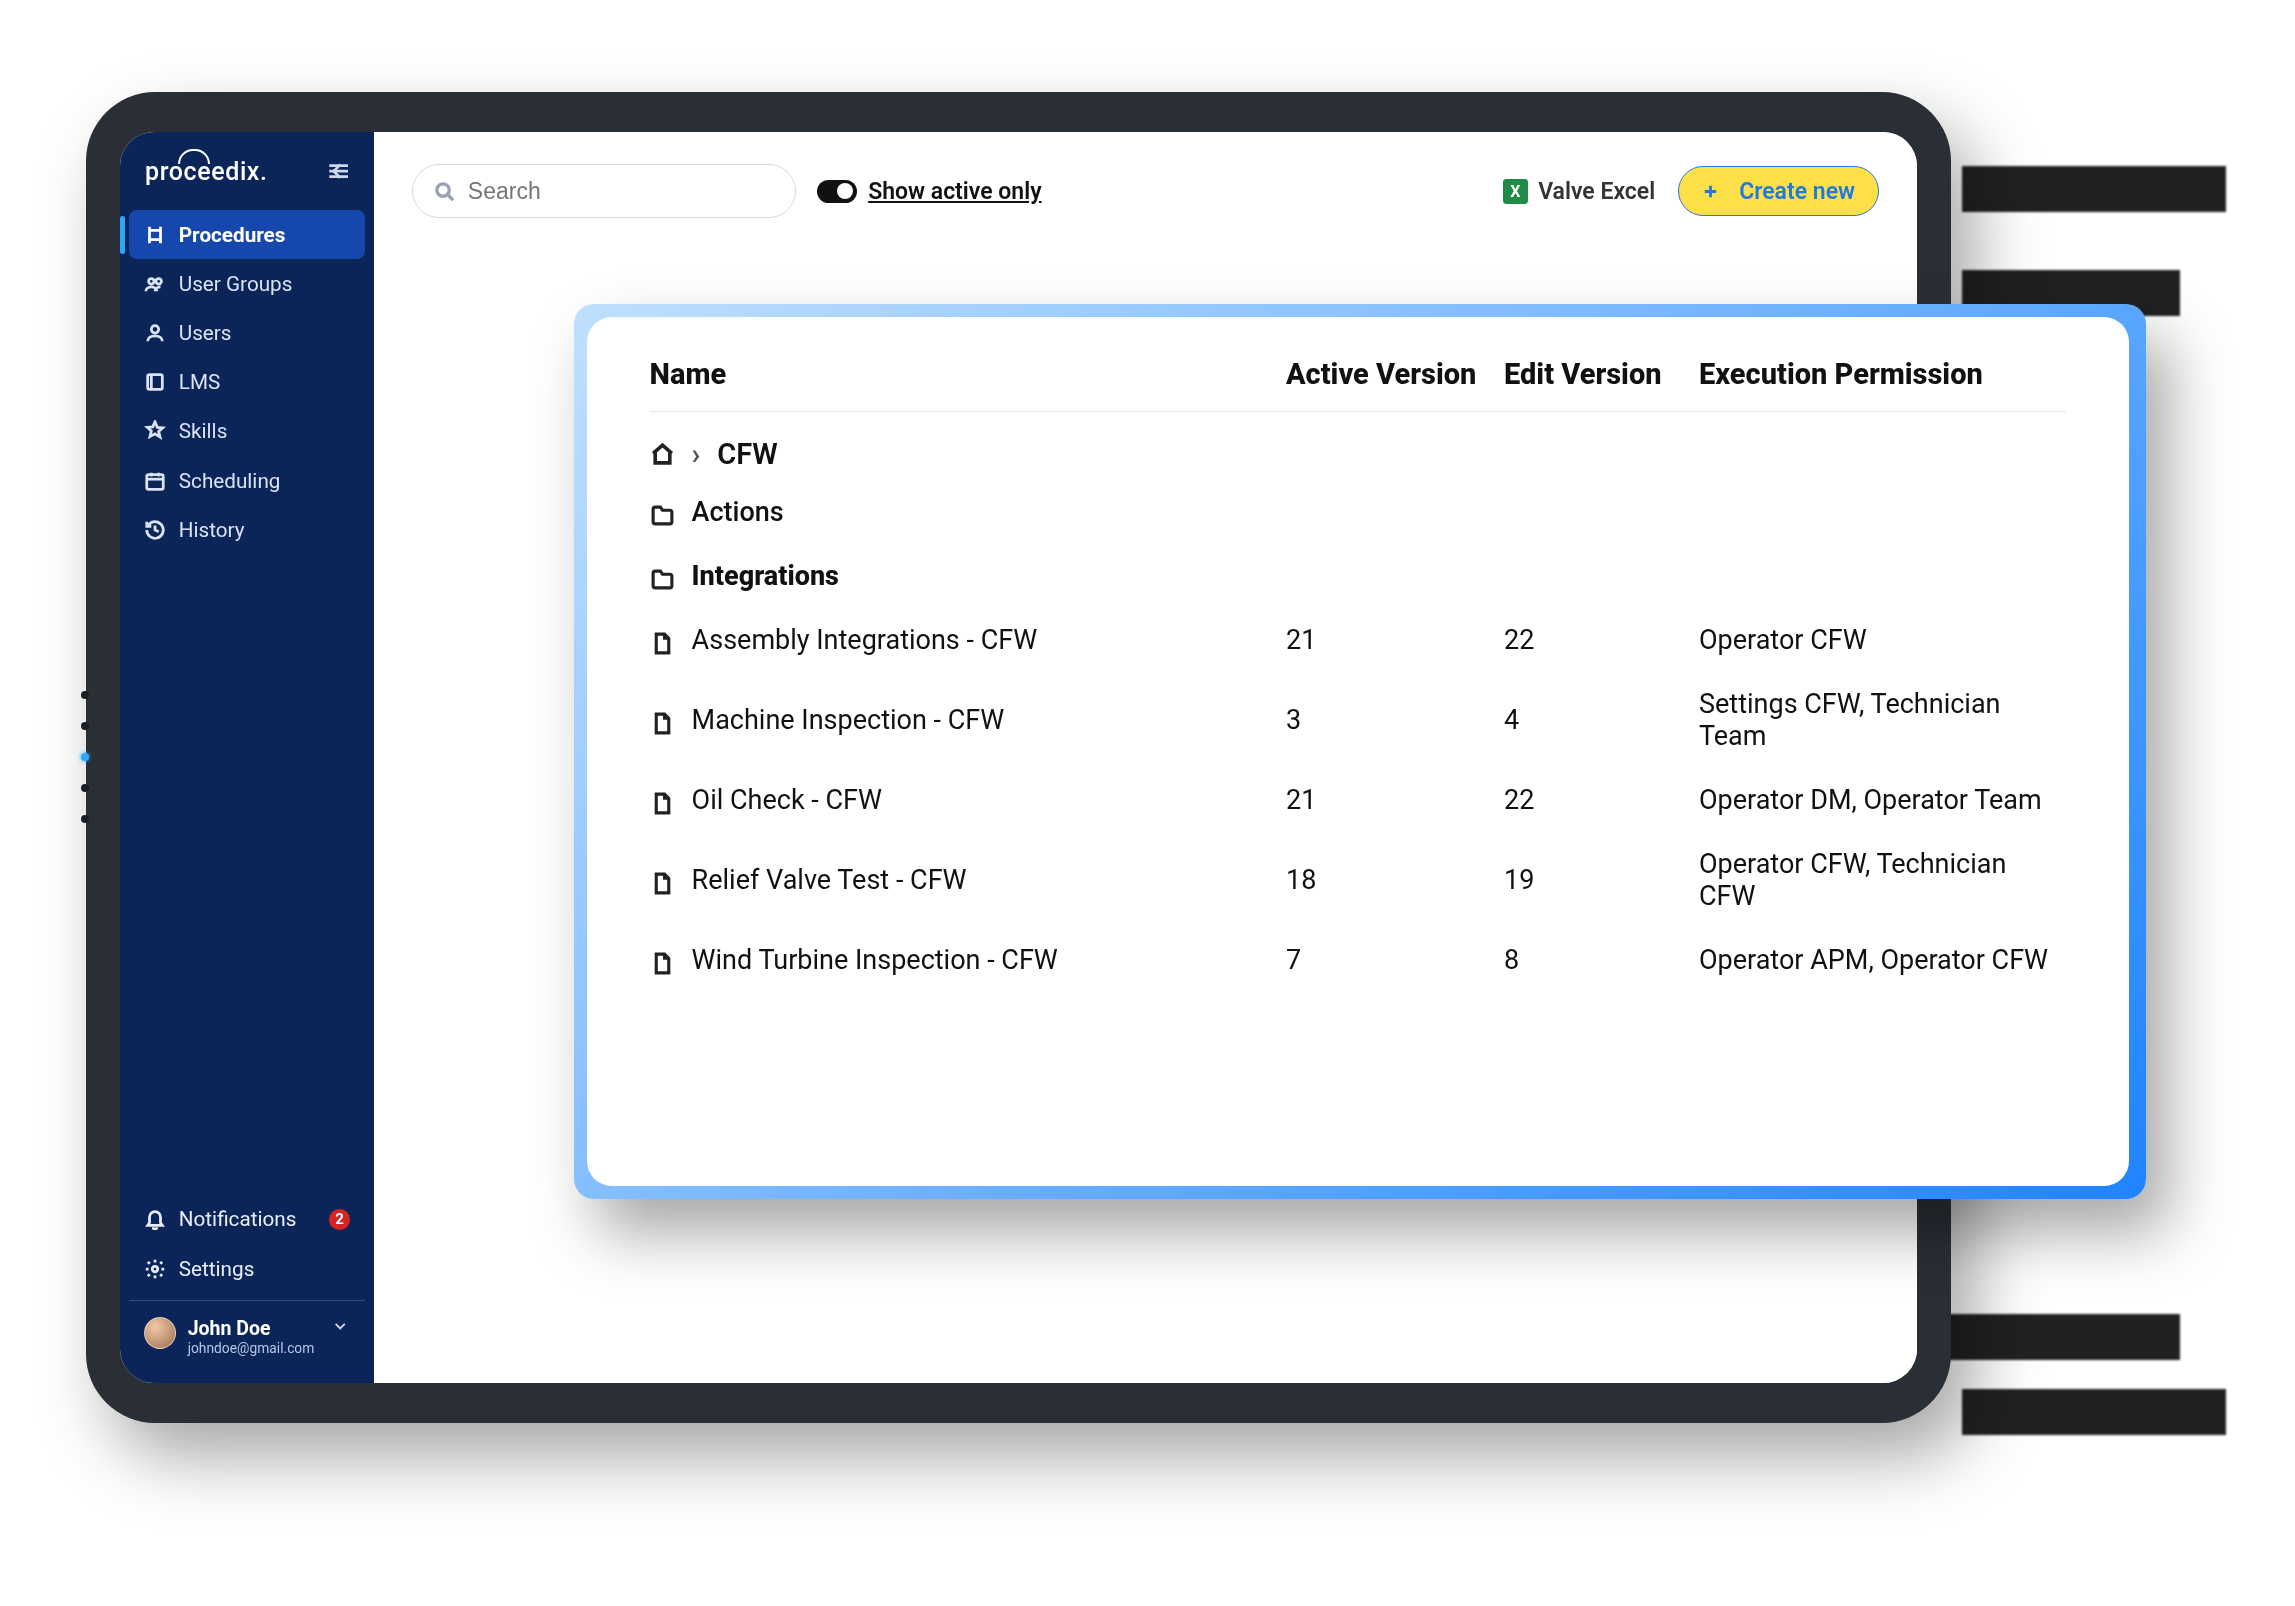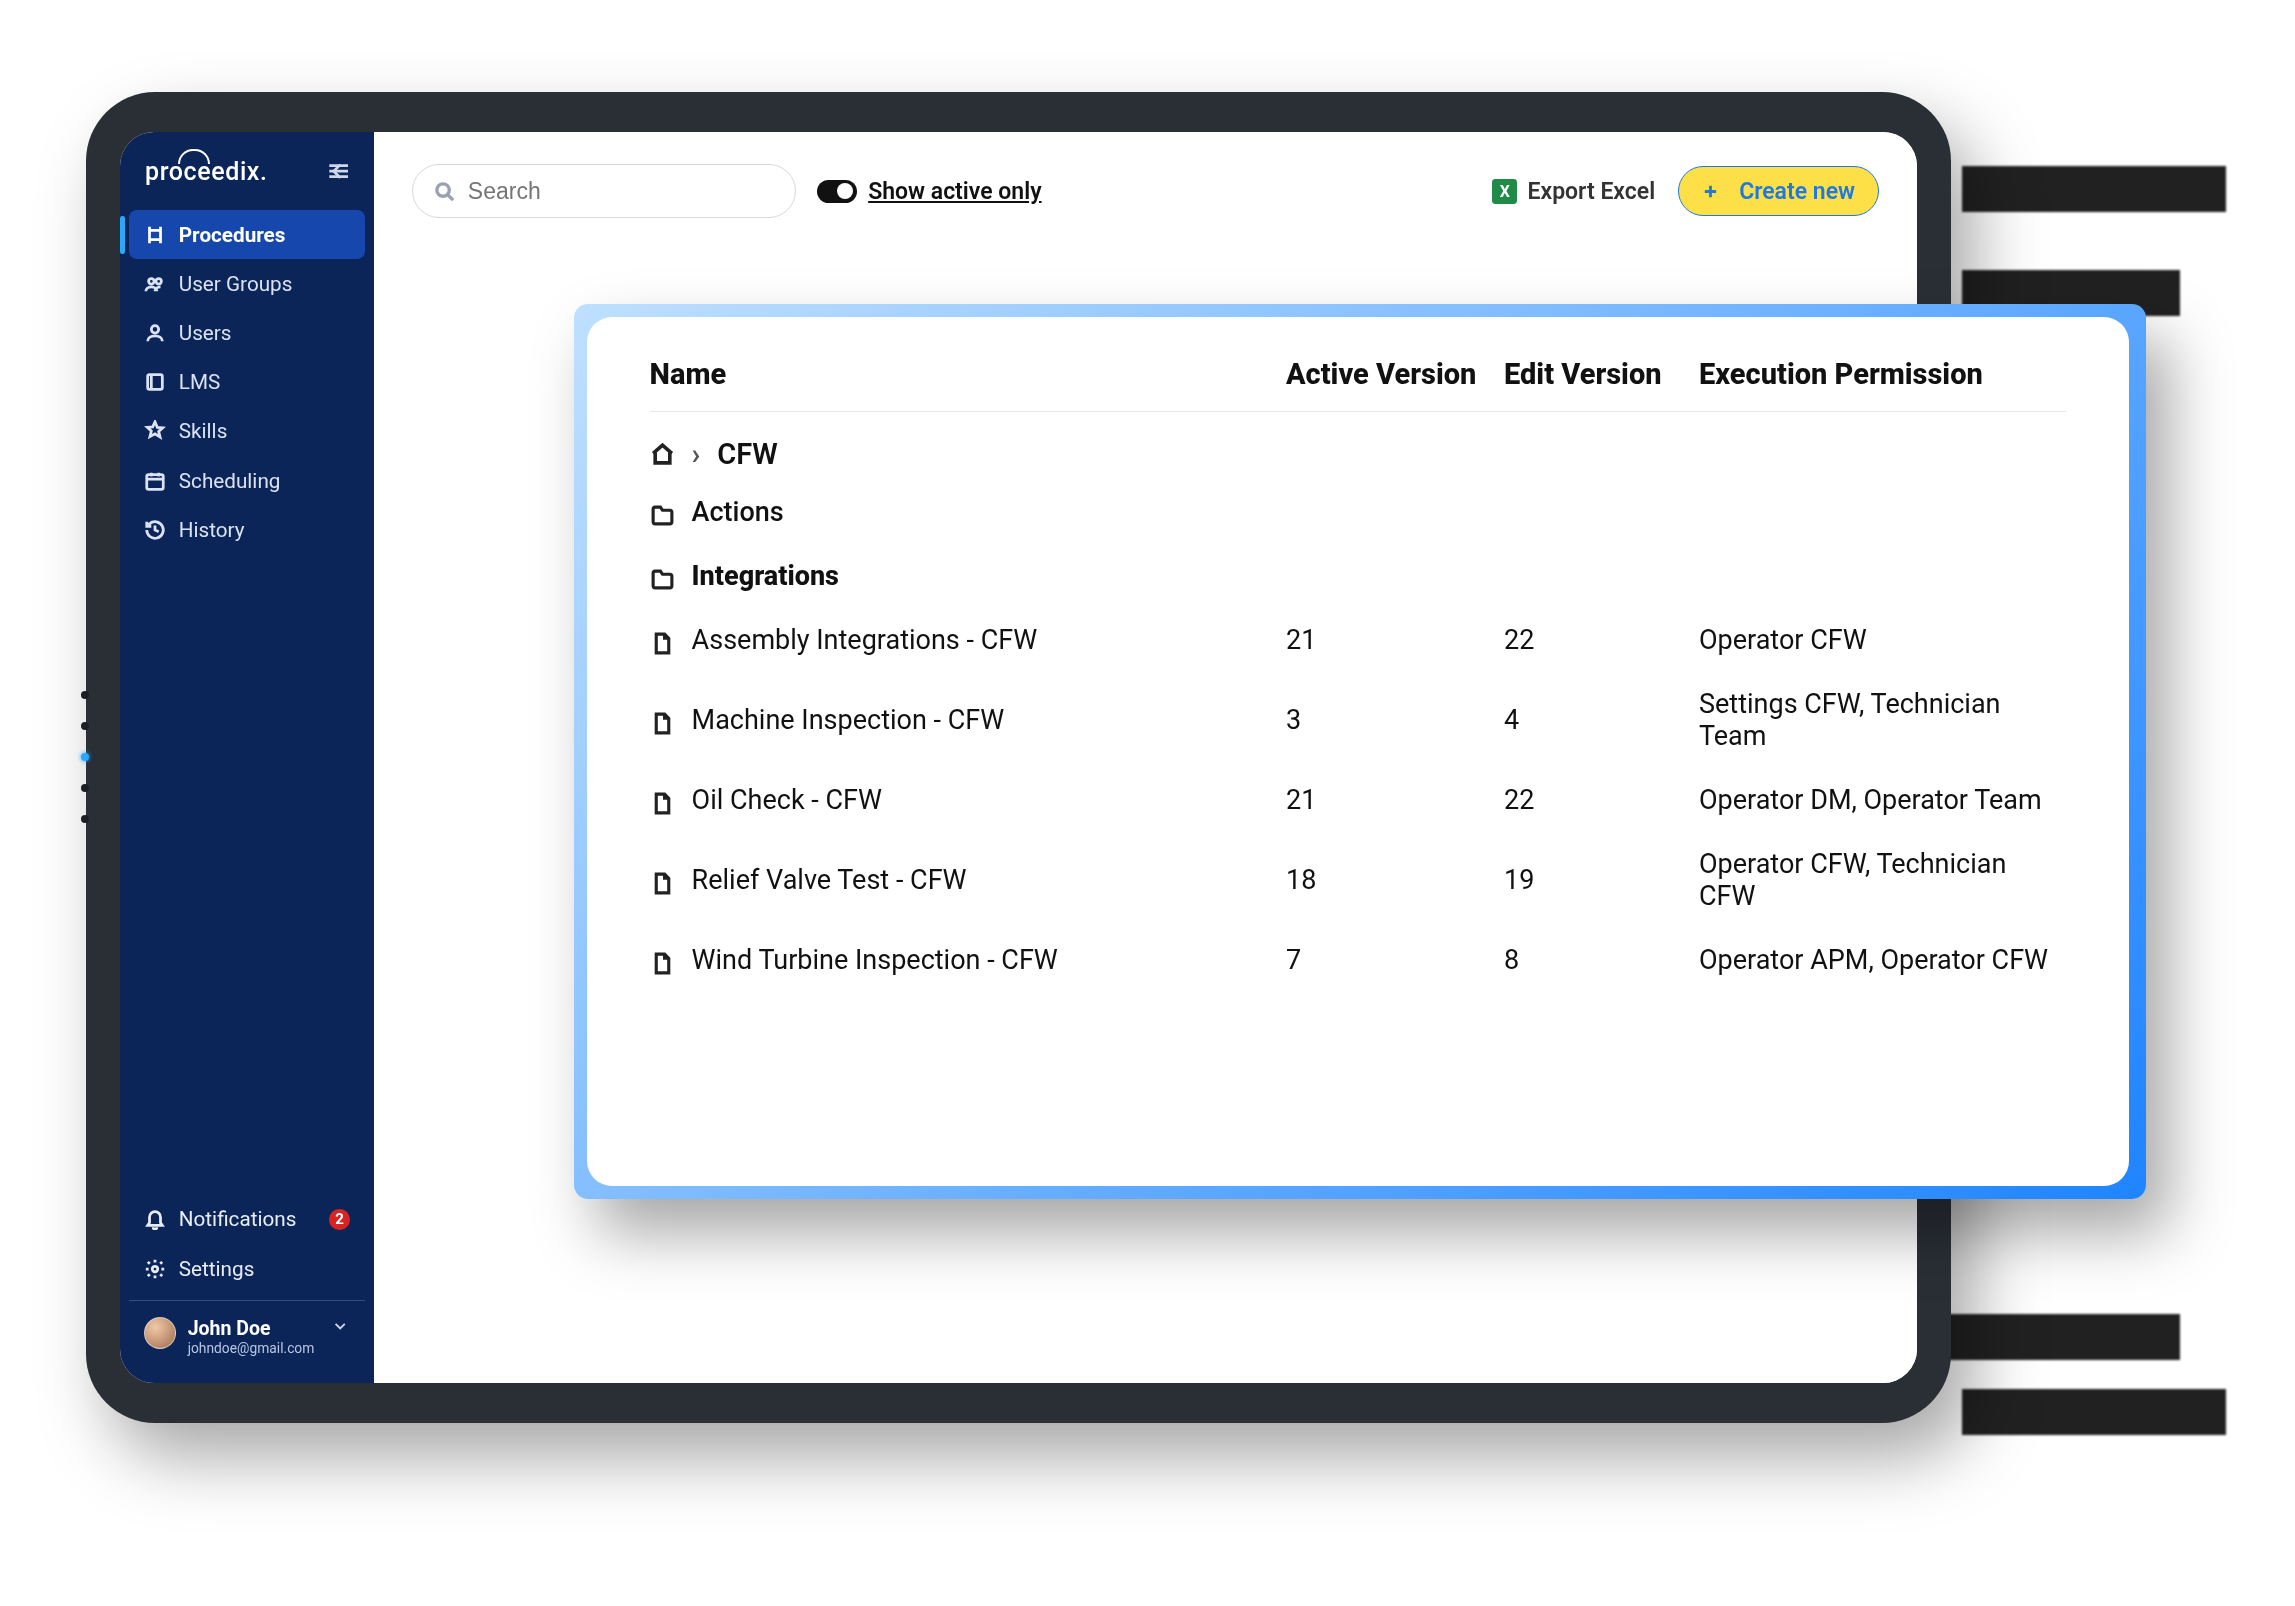--- a/index.html
+++ b/index.html
@@ -267,21 +267,21 @@
     background: #fde047;
   }
   .plus { width: 17px; height: 17px; stroke: currentColor; stroke-width: 4; }
   
   .panel-wrap {
     position: absolute;
     top: 304px;
     left: 574px;
     width: 1572px;
     height: 895px;
-    border-radius: 14px;
+    border-radius: 20px;
     padding: 12.6px 17px 12.6px 12.6px;
     background: linear-gradient(135deg, #bfe0ff, #1f84ff);
     box-shadow: 23px 34px 63px rgba(0,0,0,0.35);
   }
   .panel {
     width: 100%;
     height: 100%;
     background: #fff;
     border-radius: 25px;
     padding: 40px 63px 34px 63px;
@@ -461,21 +461,21 @@
               </svg>
             <input type="text" placeholder="Search" style="">
           </div>
           <div class="toggle">
             <div class="switch"></div>
             <span>Show active only</span>
           </div>
           <div class="toolbar-right">
             <div class="export">
               <div class="excel-icon"></div>
-              <span>Export Excel</span>
+              <span>Valve Excel</span>
             </div>
             <div class="create-btn">
               <svg class="plus" viewBox="0 0 24 24">
                   <line x1="12" y1="4" x2="12" y2="20"></line>
                   <line x1="4" y1="12" x2="20" y2="12"></line>
                 </svg>
               <span>Create new</span>
             </div>
           </div>
         </div>

